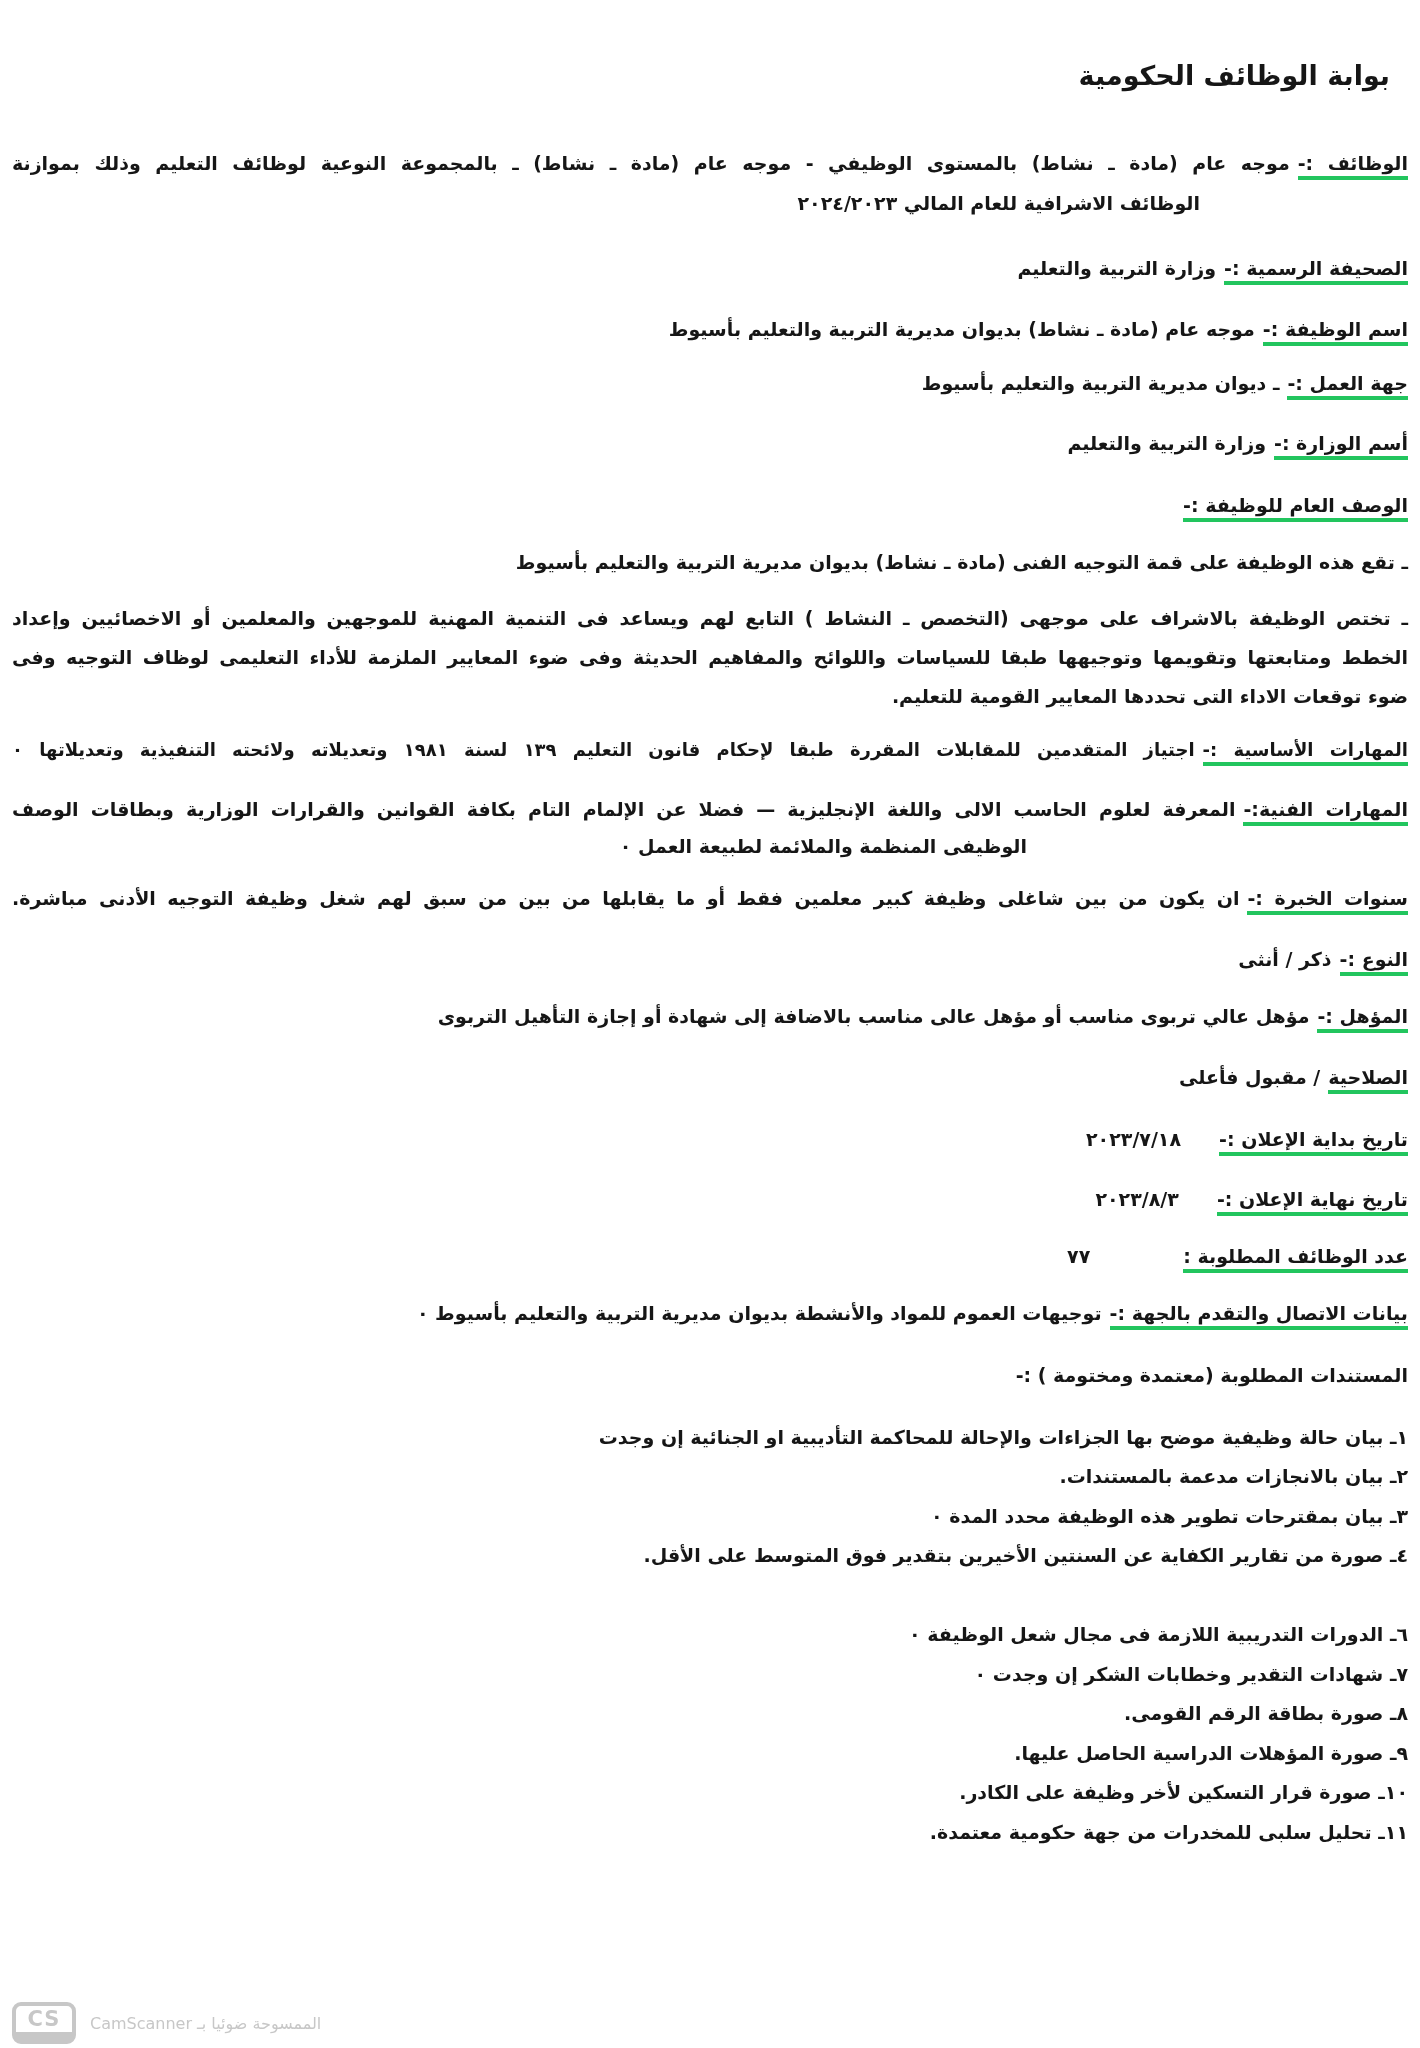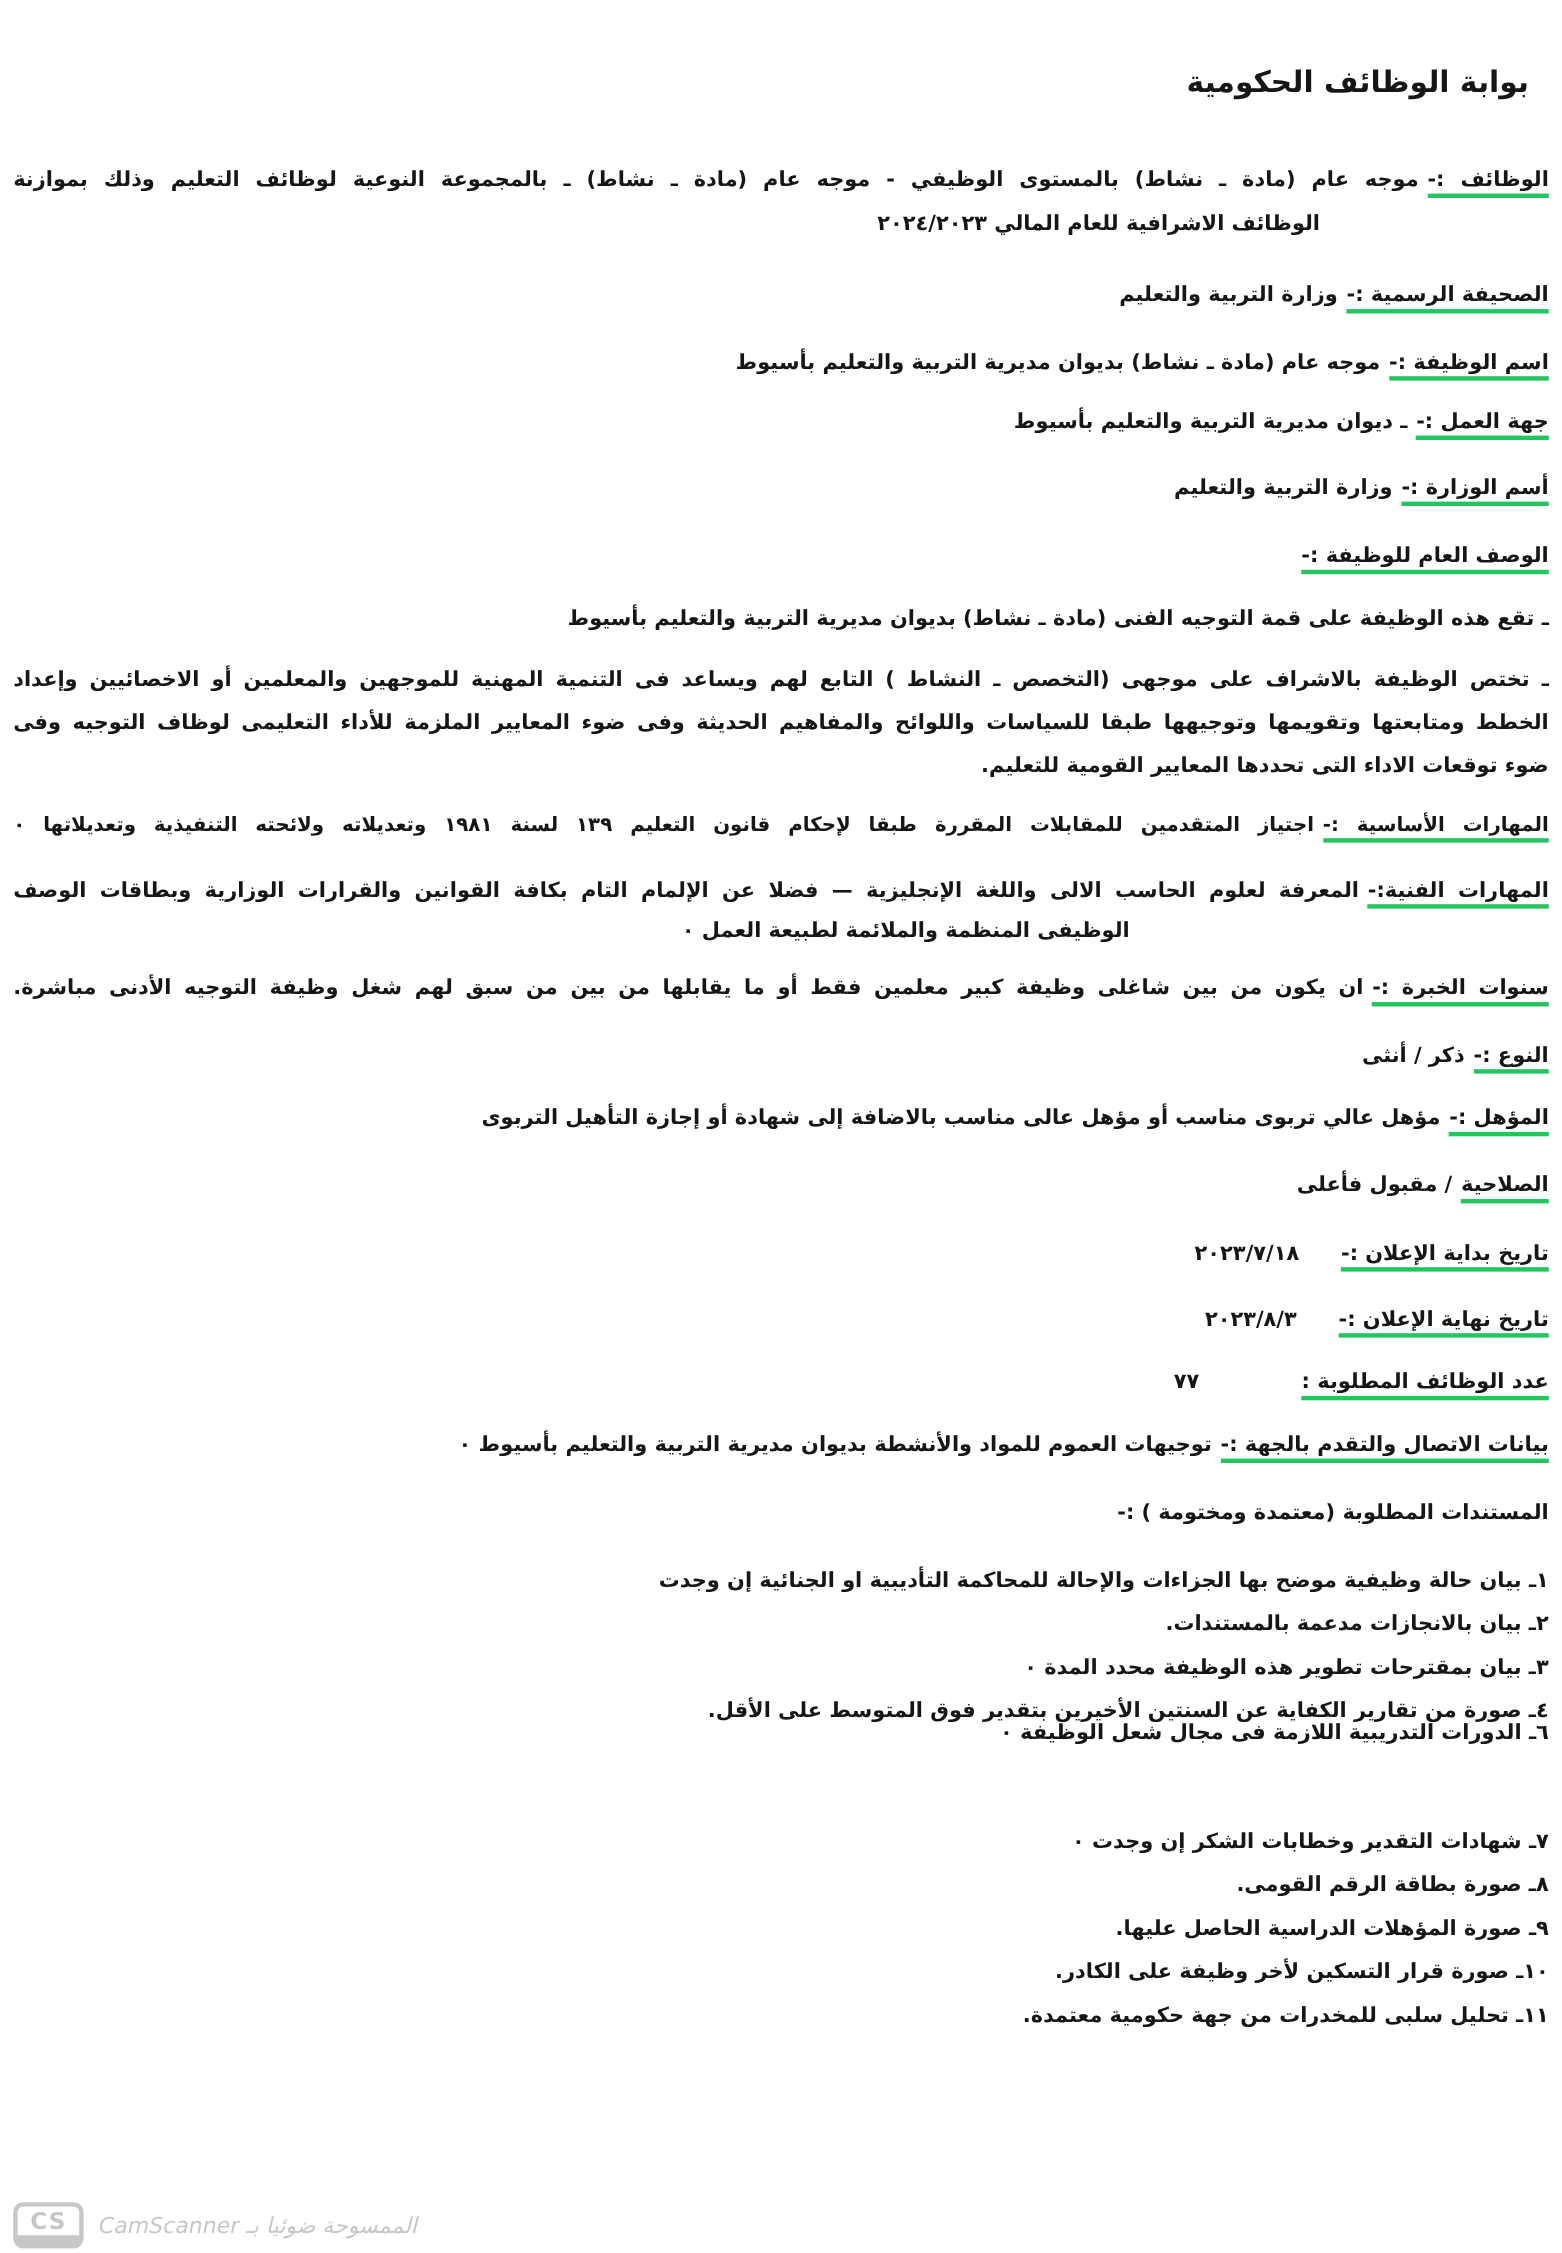--- a/index.html
+++ b/index.html
@@ -63,24 +63,23 @@
     border-radius:9px;
     display:flex;
     align-items:center;
     justify-content:center;
     font-size:21px;
     font-weight:700;
     letter-spacing:1px;
     color:#c7c7c7;
   }
   .wm-text{
-    font-size:20px;
+    font-size:16px;
     font-weight:400;
     direction:rtl;
-    font-style:italic;
   }
 </style>
 </head>
 <body>
 
 <div class="page">
 
   <h1 class="doc-title">بوابة الوظائف الحكومية</h1>
 
   <div class="line stretch" style="top:150px">
@@ -168,21 +167,21 @@
   </div>
 
   <div class="line" style="top:1362px">
     <span>المستندات المطلوبة (معتمدة ومختومة ) :-</span>
   </div>
 
   <div class="line" style="top:1424px"><span>١ـ بيان حالة وظيفية موضح بها الجزاءات والإحالة للمحاكمة التأديبية او الجنائية إن وجدت</span></div>
   <div class="line" style="top:1463px"><span>٢ـ بيان بالانجازات مدعمة بالمستندات.</span></div>
   <div class="line" style="top:1503px"><span>٣ـ بيان بمقترحات تطوير هذه الوظيفة محدد المدة ٠</span></div>
   <div class="line" style="top:1542px"><span>٤ـ صورة من تقارير الكفاية عن السنتين الأخيرين بتقدير فوق المتوسط على الأقل.</span></div>
-  <div class="line" style="top:1562px"><span>٦ـ الدورات التدريبية اللازمة فى مجال شعل الوظيفة ٠</span></div>
+  <div class="line" style="top:1621px"><span>٦ـ الدورات التدريبية اللازمة فى مجال شعل الوظيفة ٠</span></div>
   <div class="line" style="top:1661px"><span>٧ـ شهادات التقدير وخطابات الشكر إن وجدت ٠</span></div>
   <div class="line" style="top:1700px"><span>٨ـ صورة بطاقة الرقم القومى.</span></div>
   <div class="line" style="top:1740px"><span>٩ـ صورة المؤهلات الدراسية الحاصل عليها.</span></div>
   <div class="line" style="top:1779px"><span>١٠ـ صورة قرار التسكين لأخر وظيفة على الكادر.</span></div>
   <div class="line" style="top:1819px"><span>١١ـ تحليل سلبى للمخدرات من جهة حكومية معتمدة.</span></div>
 
   <div class="watermark">
     <div class="cs-badge">CS</div>
     <span class="wm-text">الممسوحة ضوئيا بـ CamScanner</span>
   </div>

